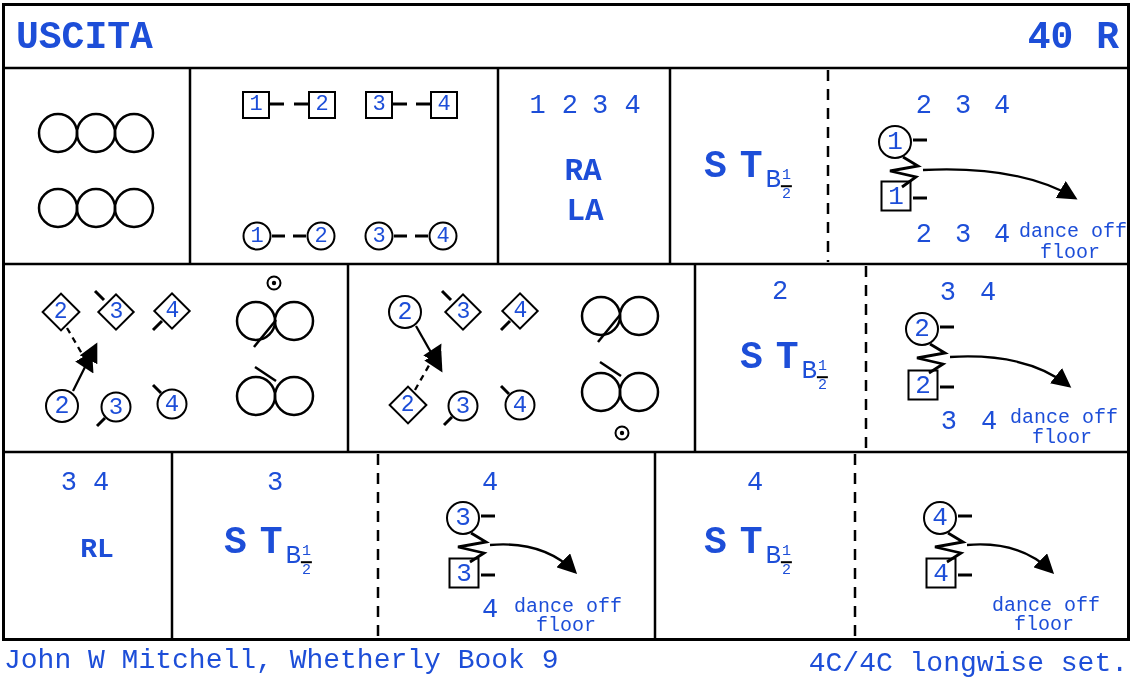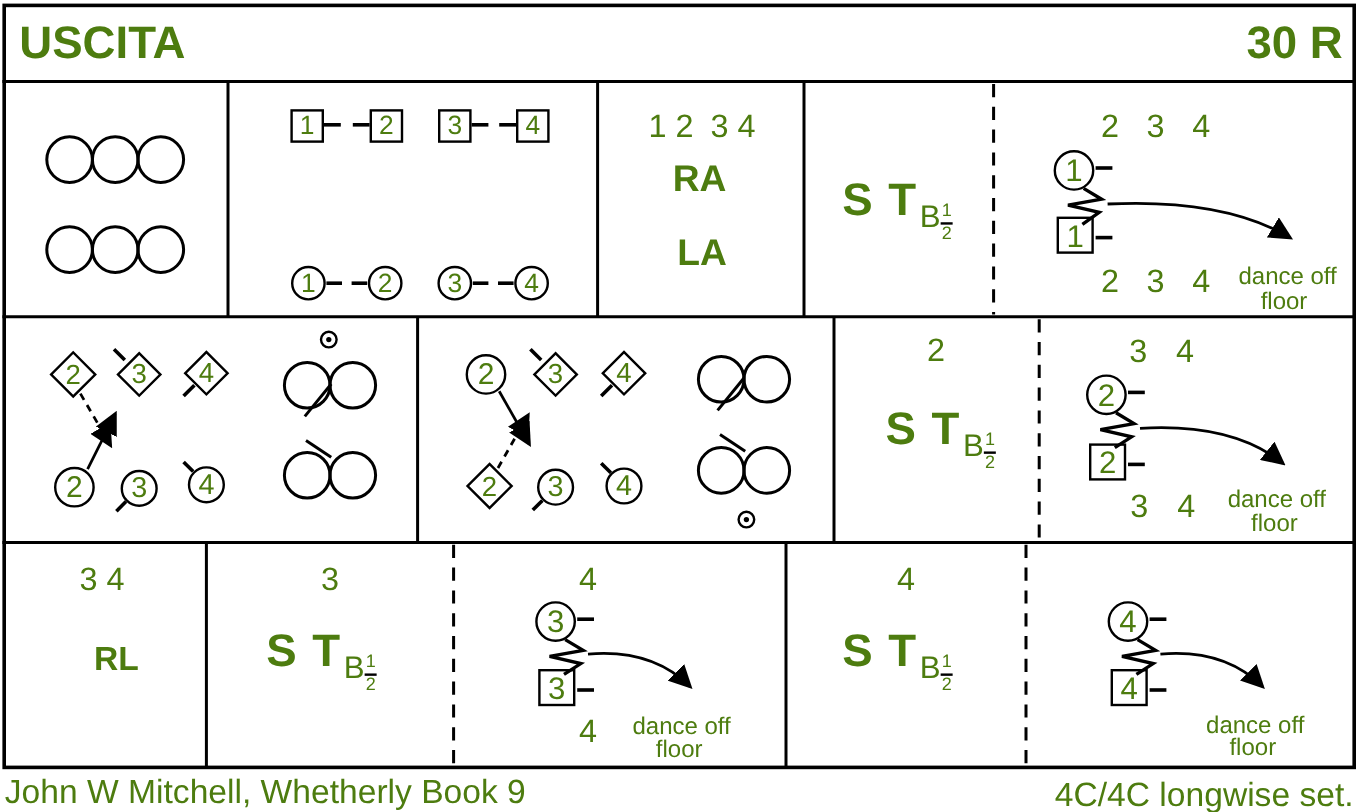--- a/index.html
+++ b/index.html
@@ -1,18 +1,18 @@
 <!DOCTYPE html>
 <html><head>
 <meta charset="utf-8">
 <style>
   html,body{margin:0;padding:0;background:#fff;}
   #stage{
-    position:relative;width:1133px;height:677px;background:#fff;color:#4d7c0f;
-    font-family:Liberation Sans, sans-serif;overflow:hidden;
+    position:relative;width:1133px;height:677px;background:#fff;color:#1d4ed8;
+    font-family:Liberation Mono, monospace;overflow:hidden;
   }
   svg{position:absolute;left:0;top:0;}
   .lbl{position:absolute;white-space:nowrap;}
   .ctr{transform:translate(-50%,-50%);}
   .vc{transform:translateY(-50%);}
   .title{font-size:38px;font-weight:bold;}
   .big{font-size:35px;font-weight:bold;}
   .med{font-size:31px;font-weight:bold;}
   .num27{font-size:27px;}
   .nums{position:absolute;transform:translate(-50%,-50%);display:flex;font-size:27px;}
@@ -152,21 +152,21 @@
 
     <g stroke="#000" stroke-width="2.3" fill="none">
       <path d="M923,170 C985,167 1038,176 1075,198" marker-end="url(#ah)"></path>
       <path d="M950,357 C1000,354 1040,363 1069,386" marker-end="url(#ah)"></path>
       <path d="M490,545 C525,542 554,551 575,572" marker-end="url(#ah)"></path>
       <path d="M967,545 C1002,542 1031,551 1052,572" marker-end="url(#ah)"></path>
     </g>
   </svg>
 
   <div class="lbl vc title" style="left:16px;top:37px;">USCITA</div>
-  <div class="lbl vc title" style="right:14px;top:37px;">30 R</div>
+  <div class="lbl vc title" style="right:14px;top:37px;">40 R</div>
 
   <div class="d" style="left:256px;top:105px;width:28px;height:28px;font-size:22px;">
       <span>1</span>
     </div>
   <div class="d" style="left:322px;top:105px;width:28px;height:28px;font-size:22px;">
       <span>2</span>
     </div>
   <div class="d" style="left:379px;top:105px;width:28px;height:28px;font-size:22px;">
       <span>3</span>
     </div>
@@ -183,21 +183,21 @@
       <span>3</span>
     </div>
   <div class="d circle" style="left:443px;top:236px;width:29px;height:29px;font-size:22px;">
       <span>4</span>
     </div>
 
   <div class="nums" style="left:585px;top:106px;gap:14px;">
     <span>1 2</span>
     <span>3 4</span>
   </div>
-  <div class="lbl ctr med" style="left:583px;top:149px;">RA</div>
+  <div class="lbl ctr med" style="left:583px;top:171px;">RA</div>
   <div class="lbl ctr med" style="left:585px;top:211px;">LA</div>
 
   <div class="stb" style="left:748px;top:177px;">
     <span class="sT">S</span>
       <span class="sT t2">T</span>
     <span class="bsub">
         <span class="bB">B</span>
       <span class="frac">
           <span>1</span>
           <span class="fd">2</span>

